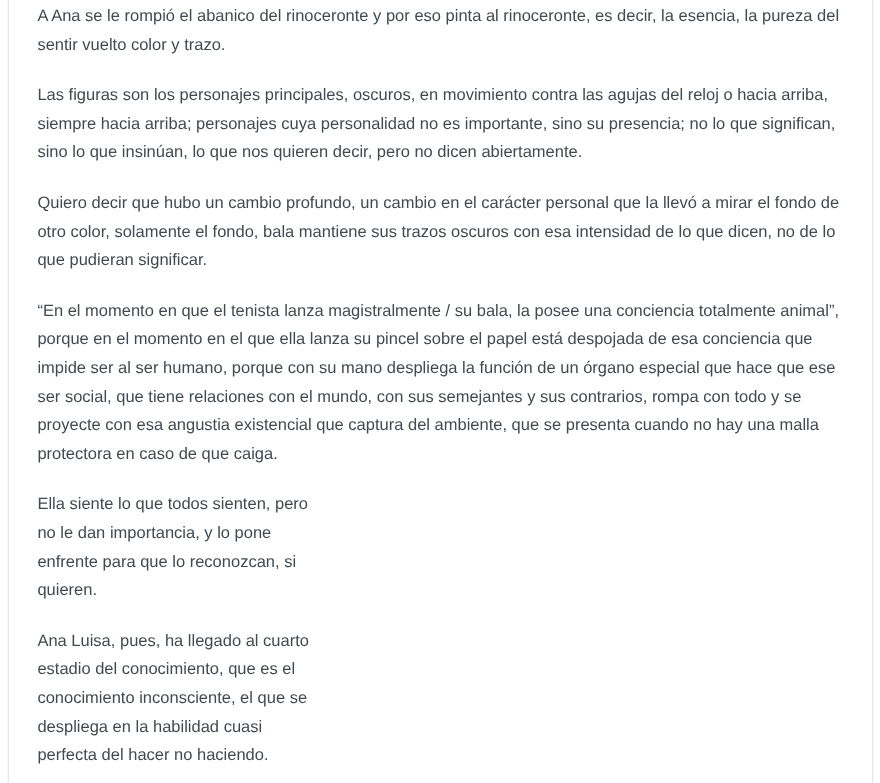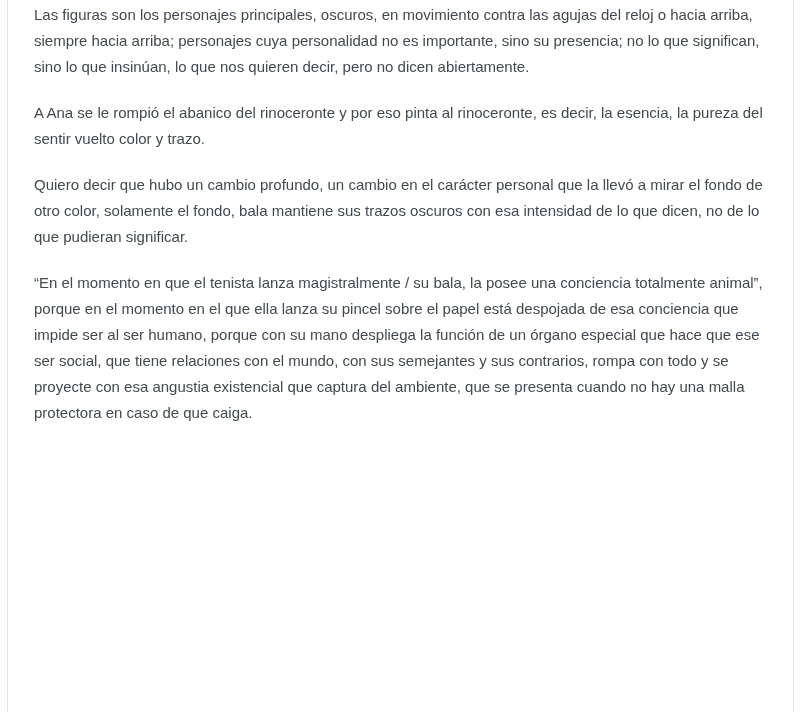--- a/index.html
+++ b/index.html
@@ -38,18 +38,20 @@
   }
   .article-body p.narrow{
     max-width:262px;
   }
 </style>
 </head>
 <body>
 
 <div class="content-frame">
   <article class="article-body">
+    <p>A Ana se le rompió el abanico del rinoceronte y por eso pinta al rinoceronte, es decir, la esencia, la pureza del sentir vuelto color y trazo.</p>
     <p>Las figuras son los personajes principales, oscuros, en movimiento contra las agujas del reloj o hacia arriba, siempre hacia arriba; personajes cuya personalidad no es importante, sino su presencia; no lo que significan, sino lo que insinúan, lo que nos quieren decir, pero no dicen abiertamente.</p>
-    <p>A Ana se le rompió el abanico del rinoceronte y por eso pinta al rinoceronte, es decir, la esencia, la pureza del sentir vuelto color y trazo.</p>
     <p>Quiero decir que hubo un cambio profundo, un cambio en el carácter personal que la llevó a mirar el fondo de otro color, solamente el fondo, bala mantiene sus trazos oscuros con esa intensidad de lo que dicen, no de lo que pudieran significar.</p>
     <p>“En el momento en que el tenista lanza magistralmente / su bala, la posee una conciencia totalmente animal”, porque en el momento en el que ella lanza su pincel sobre el papel está despojada de esa conciencia que impide ser al ser humano, porque con su mano despliega la función de un órgano especial que hace que ese ser social, que tiene relaciones con el mundo, con sus semejantes y sus contrarios, rompa con todo y se proyecte con esa angustia existencial que captura del ambiente, que se presenta cuando no hay una malla protectora en caso de que caiga.</p>
+    <p class="narrow">Ella siente lo que todos sienten, pero no le dan importancia, y lo pone enfrente para que lo reconozcan, si quieren.</p>
+    <p class="narrow">Ana Luisa, pues, ha llegado al cuarto estadio del conocimiento, que es el conocimiento inconsciente, el que se despliega en la habilidad cuasi perfecta del hacer no haciendo.</p>
   </article>
 </div>
 
 </body></html>

